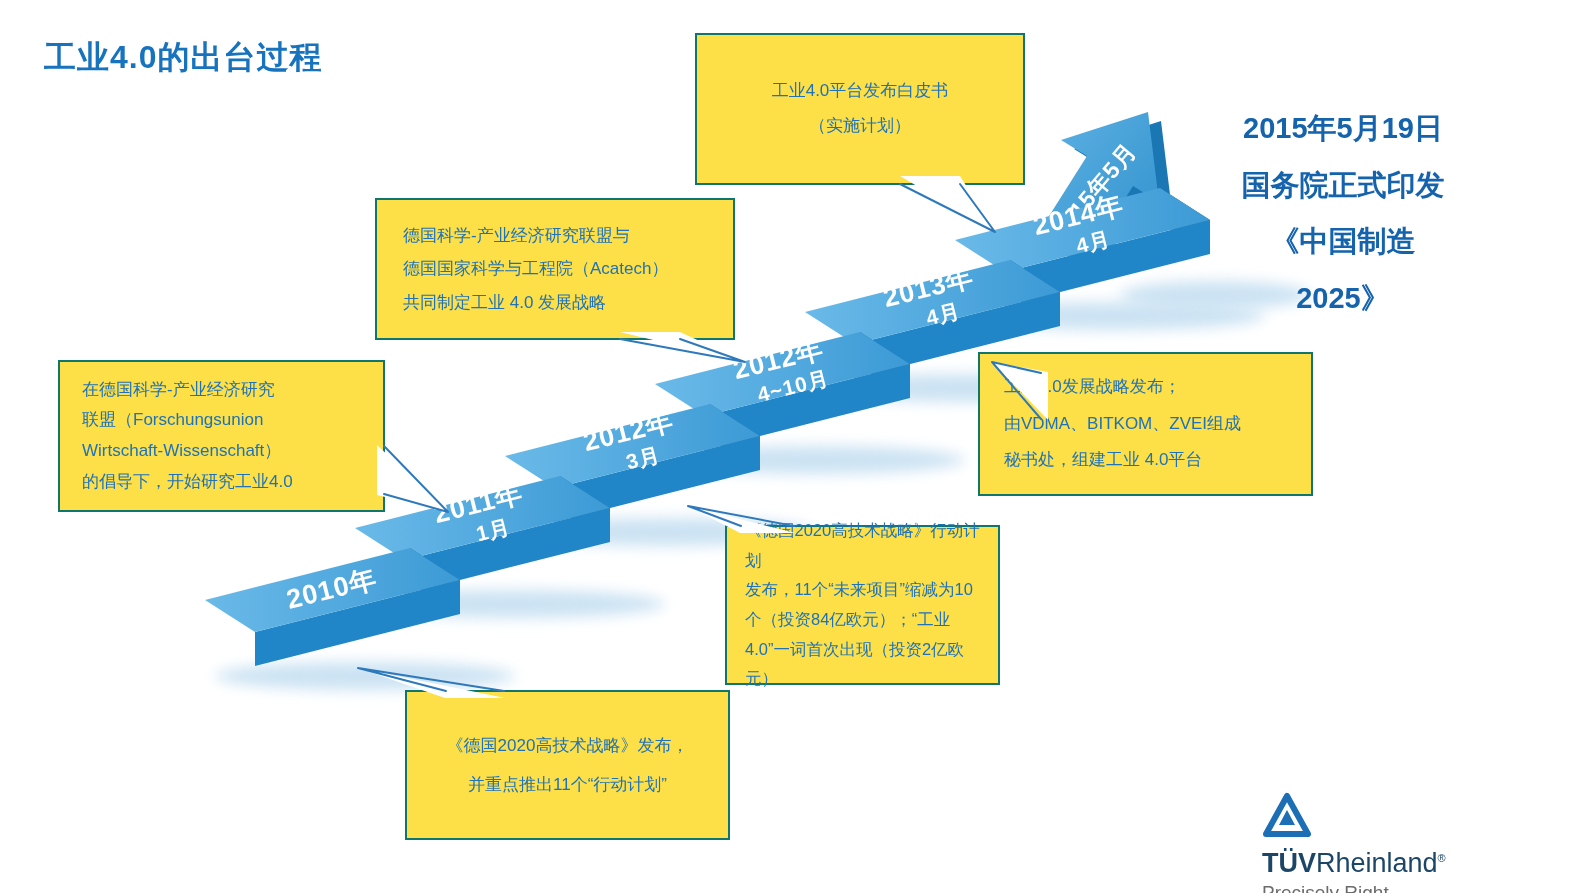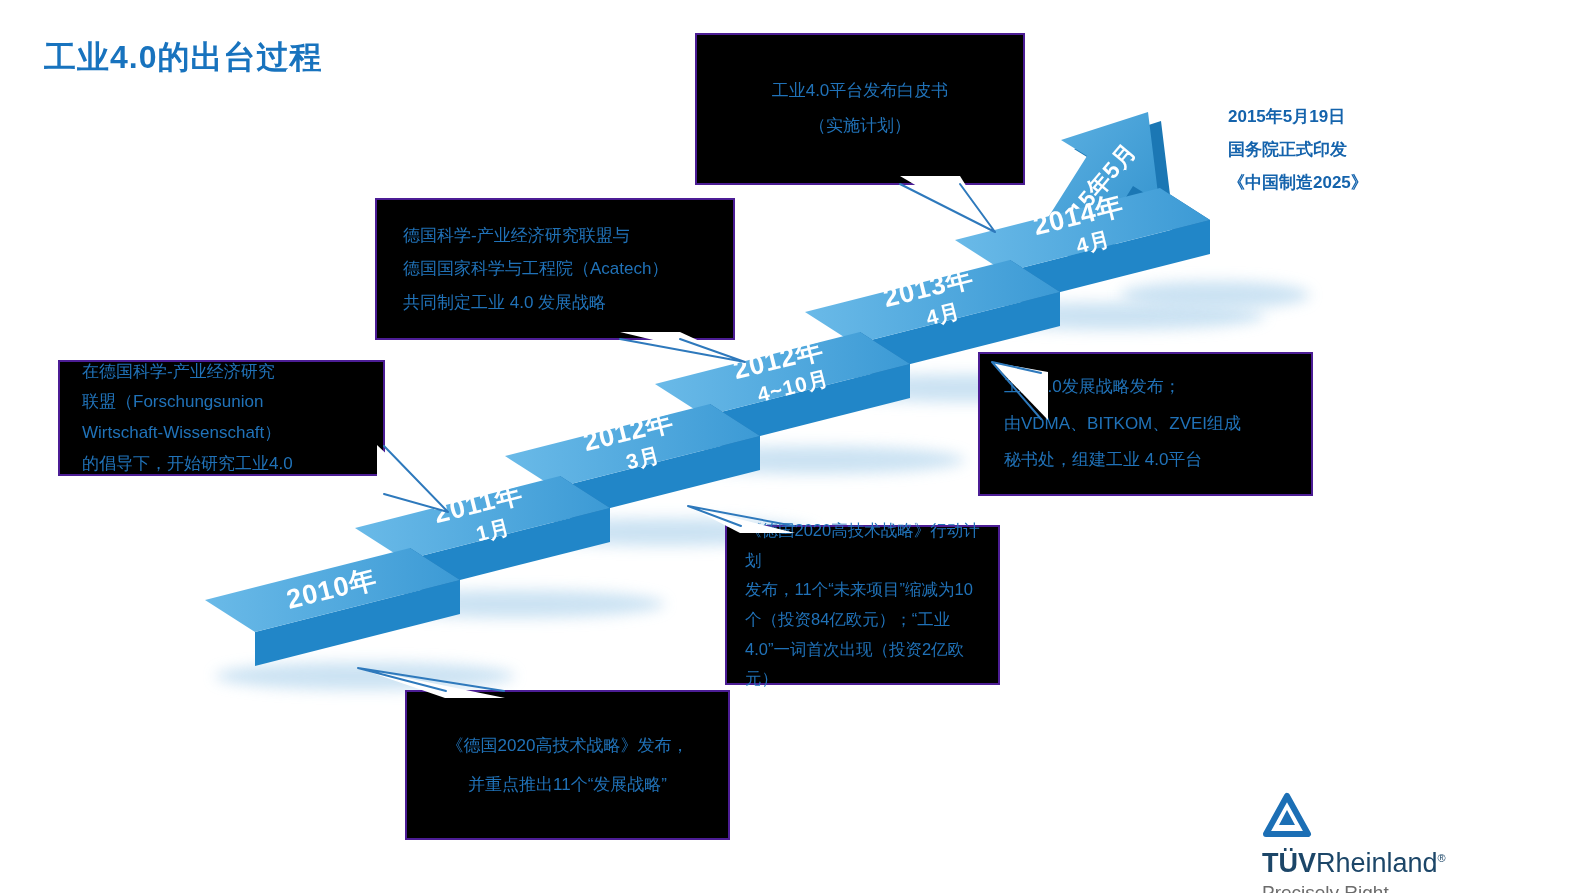--- a/index.html
+++ b/index.html
@@ -6,33 +6,33 @@
   body{width:1587px;height:893px;overflow:hidden;
        font-family:"Liberation Sans","DejaVu Sans",sans-serif;}
   .stage{position:relative;width:1587px;height:893px;background:#fff;}
 
   .bg{position:absolute;left:0;top:0;z-index:1;}
   .overlay{position:absolute;left:0;top:0;z-index:3;pointer-events:none;}
 
   .title{position:absolute;left:44px;top:36px;z-index:2;
          font-size:32px;font-weight:bold;color:#1873BE;letter-spacing:1px;}
 
-  .callout{position:absolute;z-index:2;background:#000000;border:2px solid #4c1d95;
+  .callout{position:absolute;z-index:2;background:#fde047;border:2px solid #0f766e;
            color:#2072B8;font-size:17px;line-height:2.05;white-space:pre-line;
            display:flex;flex-direction:column;justify-content:center;
            box-sizing:border-box;}
   .callout-a{left:695px;top:33px;width:330px;height:152px;text-align:center;}
   .callout-b{left:375px;top:198px;width:360px;height:142px;padding:13px 26px;line-height:1.95;}
-  .callout-c{left:58px;top:360px;width:327px;height:116px;padding:18px 22px;line-height:1.8;}
+  .callout-c{left:58px;top:360px;width:327px;height:152px;padding:18px 22px;line-height:1.8;}
   .callout-d{left:978px;top:352px;width:335px;height:144px;padding:0 24px;line-height:2.15;}
   .callout-e{left:725px;top:525px;width:275px;height:160px;padding:0 18px;line-height:1.8;font-size:16.5px;}
   .callout-f{left:405px;top:690px;width:325px;height:150px;text-align:center;line-height:2.3;}
 
   .highlight{position:absolute;left:1228px;top:100px;width:230px;z-index:2;
-             color:#1463AC;font-size:17px;font-weight:bold;text-align:left;
+             color:#1463AC;font-size:29px;font-weight:bold;text-align:center;
              line-height:1.95;white-space:pre-line;}
 
   .step-year{font-family:"Liberation Sans","DejaVu Sans",sans-serif;
              font-size:27px;font-weight:bold;fill:#ffffff;letter-spacing:1px;}
   .step-month{font-family:"Liberation Sans","DejaVu Sans",sans-serif;
               font-size:21px;font-weight:bold;fill:#ffffff;letter-spacing:1px;}
   .arrow-label{font-family:"Liberation Sans","DejaVu Sans",sans-serif;
                font-size:23px;font-weight:bold;fill:#ffffff;letter-spacing:1px;}
 
   .logo{position:absolute;left:1262px;top:792px;z-index:2;display:flex;gap:9px;align-items:flex-start;flex-direction:column;}
@@ -162,21 +162,21 @@
   </div>
   <div class="callout callout-e">
     <div>《德国2020高技术战略》行动计划
 发布，11个“未来项目”缩减为10
 个（投资84亿欧元）；“工业
 4.0”一词首次出现（投资2亿欧
 元）</div>
   </div>
   <div class="callout callout-f">
     <div>《德国2020高技术战略》发布，
-并重点推出11个“发展战略”</div>
+并重点推出11个“行动计划”</div>
   </div>
 
   <svg class="overlay" width="1587" height="893" viewBox="0 0 1587 893">
     <g stroke="none" fill="#ffffff">
       <polygon points="900,176 960,176 995,232"></polygon>
       <polygon points="620,332 680,332 745,362"></polygon>
       <polygon points="377,445 377,495 448,512"></polygon>
       <polygon points="1048,372 1048,420 992,362"></polygon>
       <polygon points="740,533 795,533 688,506"></polygon>
       <polygon points="445,698 505,698 358,668"></polygon>

